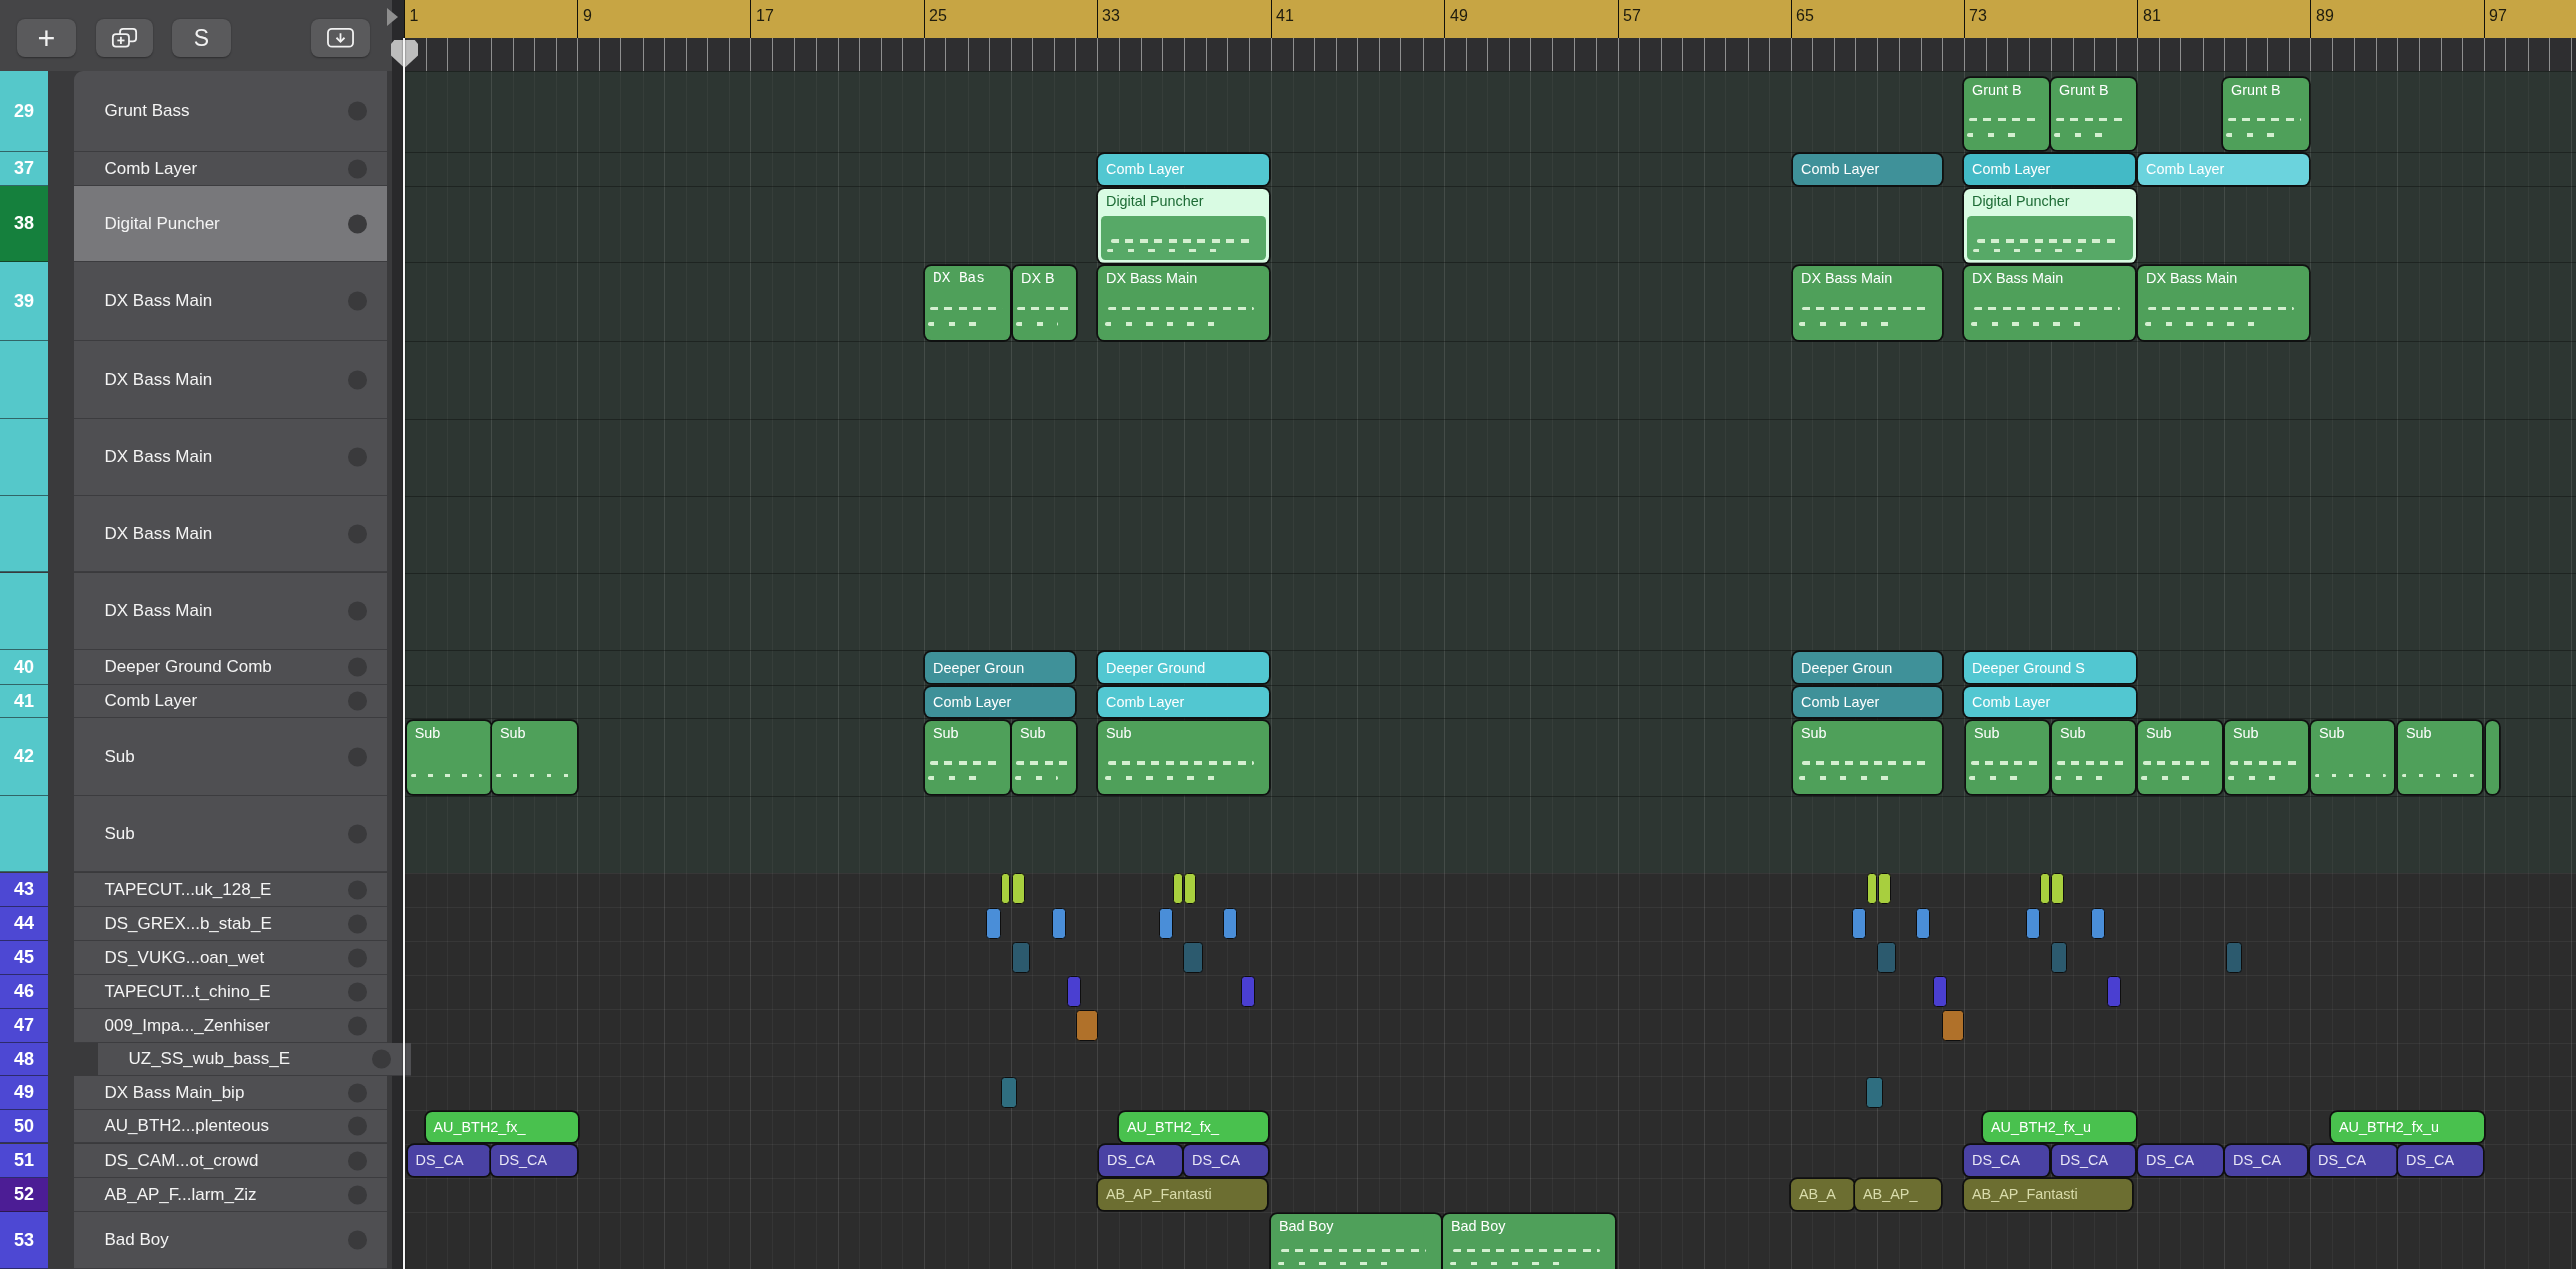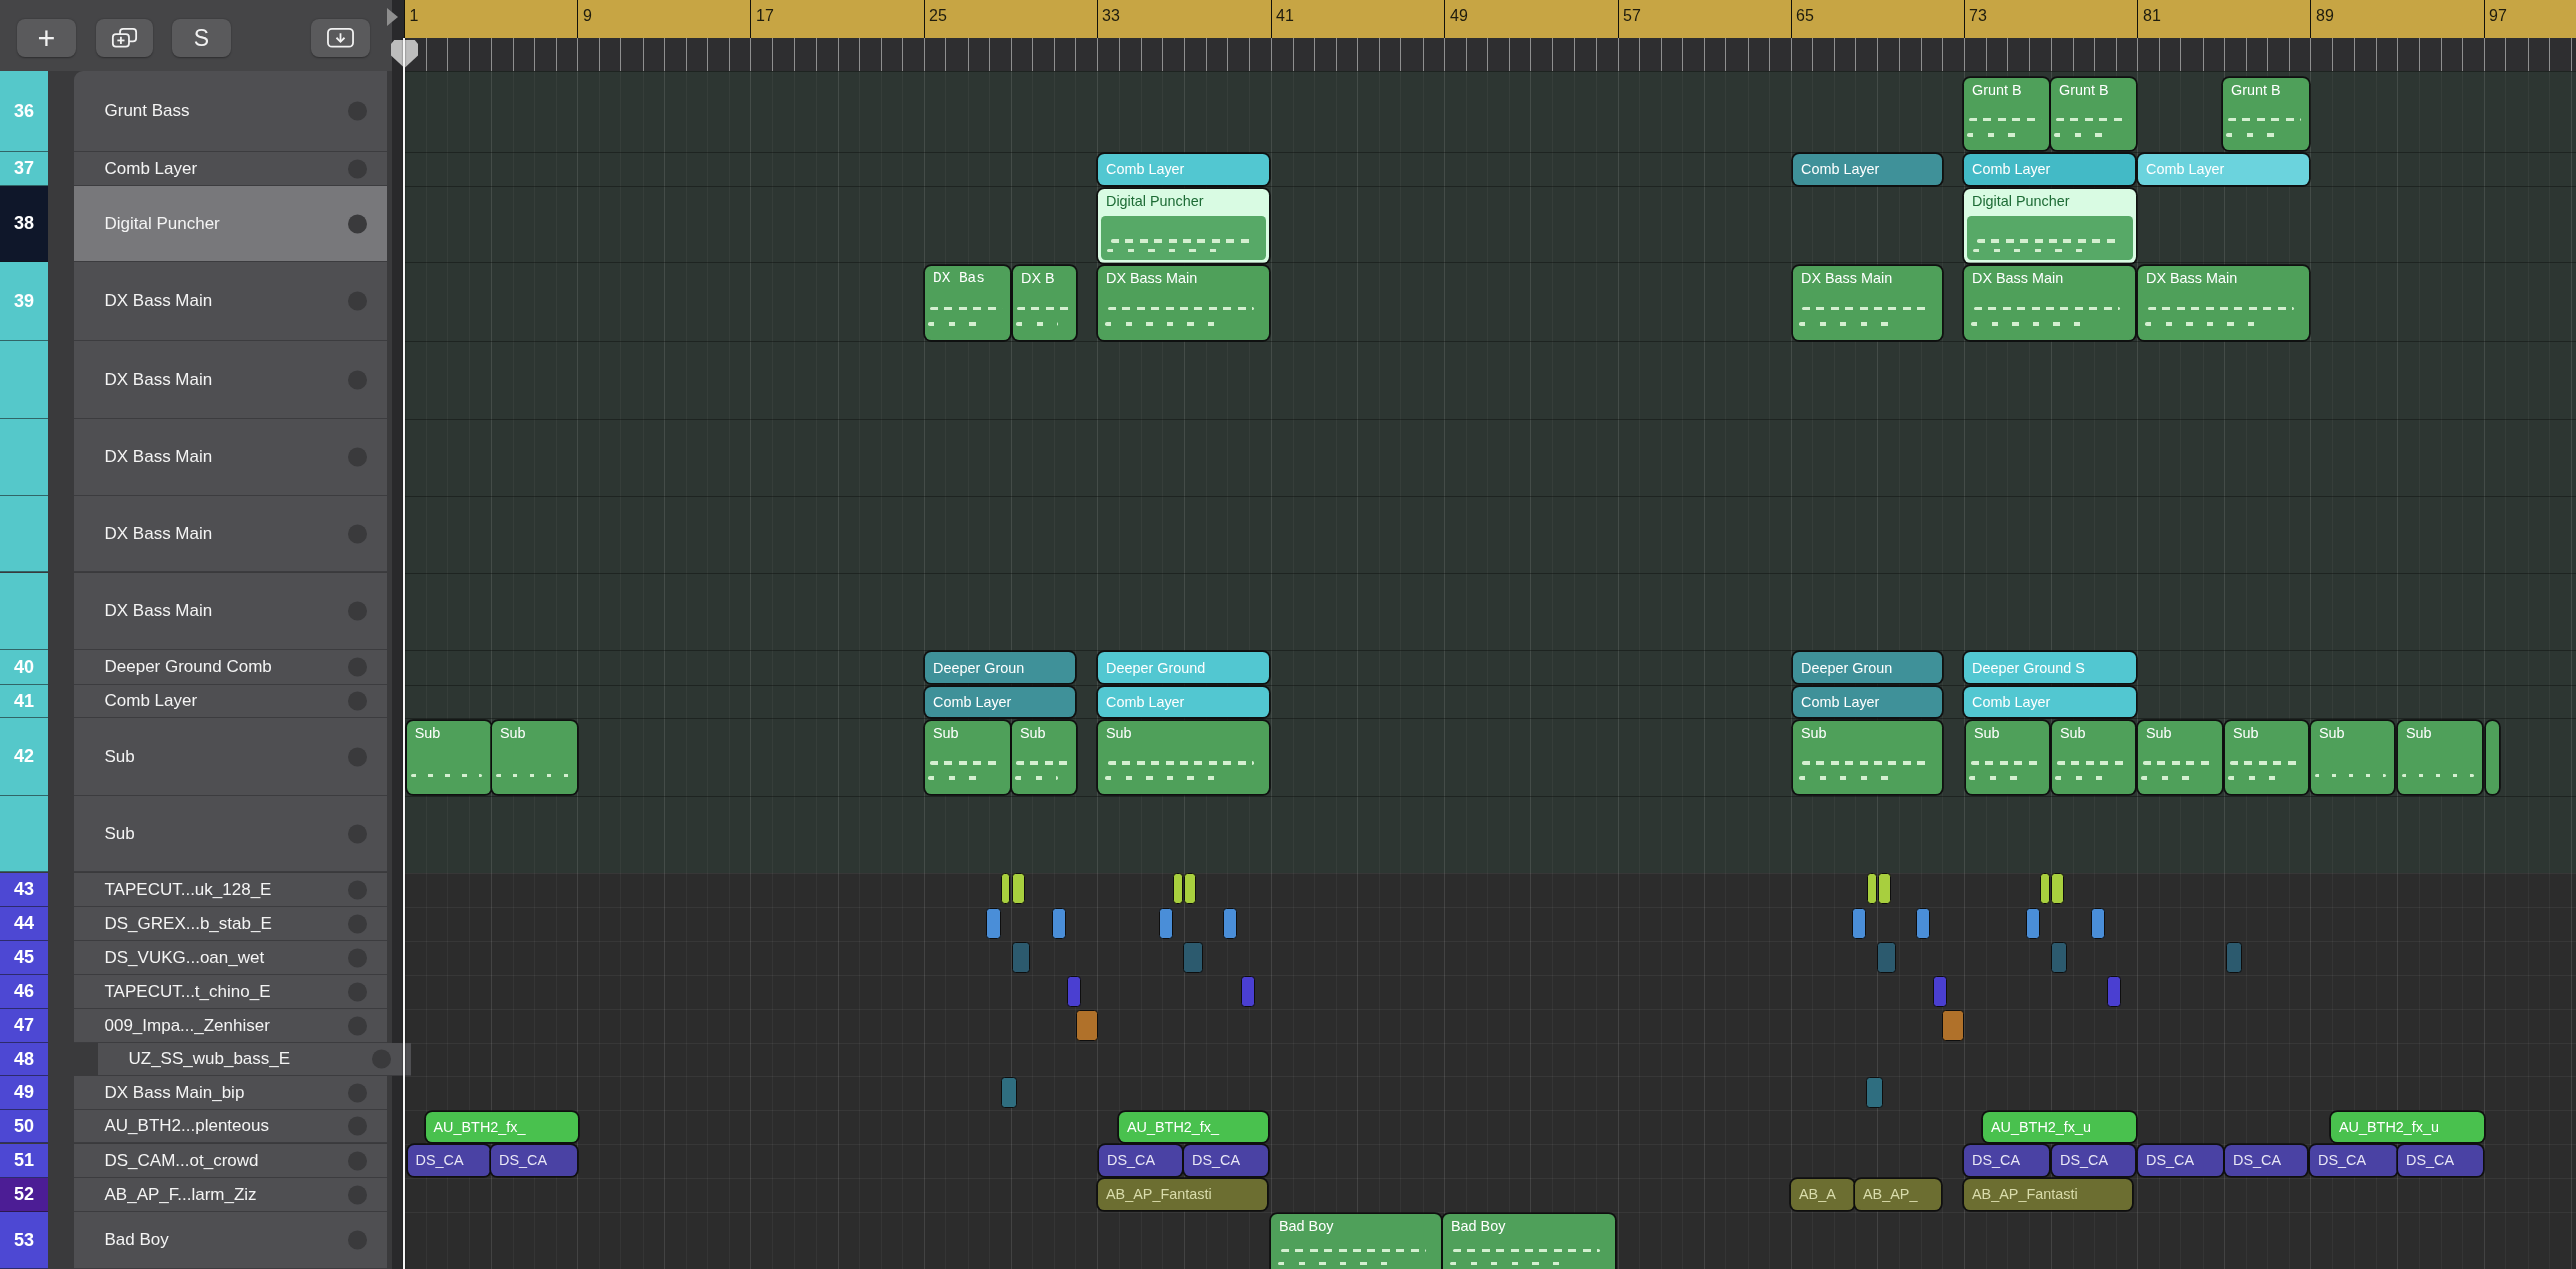--- a/index.html
+++ b/index.html
@@ -575,34 +575,34 @@
         <div class="nrow" style="left: 4%; right: 28%; top: 76%; background: repeating-linear-gradient(90deg, rgb(212, 239, 208) 0px, rgb(212, 239, 208) 6.3px, transparent 6.3px, transparent 20.6px);"></div>
       </div>
       <div class="region" style="left: 1039px; top: 1143px; width: 172px; height: 63px; background: rgb(79, 160, 90);">
         <div class="rlabel" style="color: rgb(255, 255, 255);">Bad Boy</div>
         <div class="nrow" style="left: 6%; right: 9%; top: 55%; background: repeating-linear-gradient(90deg, rgb(212, 239, 208) 0px, rgb(212, 239, 208) 8px, transparent 8px, transparent 14.4px);"></div>
         <div class="nrow" style="left: 4%; right: 28%; top: 76%; background: repeating-linear-gradient(90deg, rgb(212, 239, 208) 0px, rgb(212, 239, 208) 6.3px, transparent 6.3px, transparent 20.6px);"></div>
       </div>
     </div>
   <div id="trackpanel">
       <div class="numcell" style="top: 0px; height: 81px; background: rgb(85, 200, 202);">
-        <span>36</span>
+        <span>29</span>
       </div>
       <div class="hdrcell" style="top: 0px; height: 81px; border-top-left-radius: 9px;">
         <div class="tname">Grunt Bass</div>
         <div class="mdot"></div>
       </div>
       <div class="numcell" style="top: 81px; height: 34px; background: rgb(85, 200, 202);">
         <span>37</span>
       </div>
       <div class="hdrcell" style="top: 81px; height: 34px;">
         <div class="tname">Comb Layer</div>
         <div class="mdot"></div>
       </div>
-      <div class="numcell" style="top: 115px; height: 76px; background: #0f172a;">
+      <div class="numcell" style="top: 115px; height: 76px; background: #15803d;">
         <span>38</span>
       </div>
       <div class="hdrcell selected" style="top: 115px; height: 76px;">
         <div class="tname">Digital Puncher</div>
         <div class="mdot"></div>
       </div>
       <div class="numcell" style="top: 191px; height: 79px; background: rgb(85, 200, 202);">
         <span>39</span>
       </div>
       <div class="hdrcell" style="top: 191px; height: 79px;">

